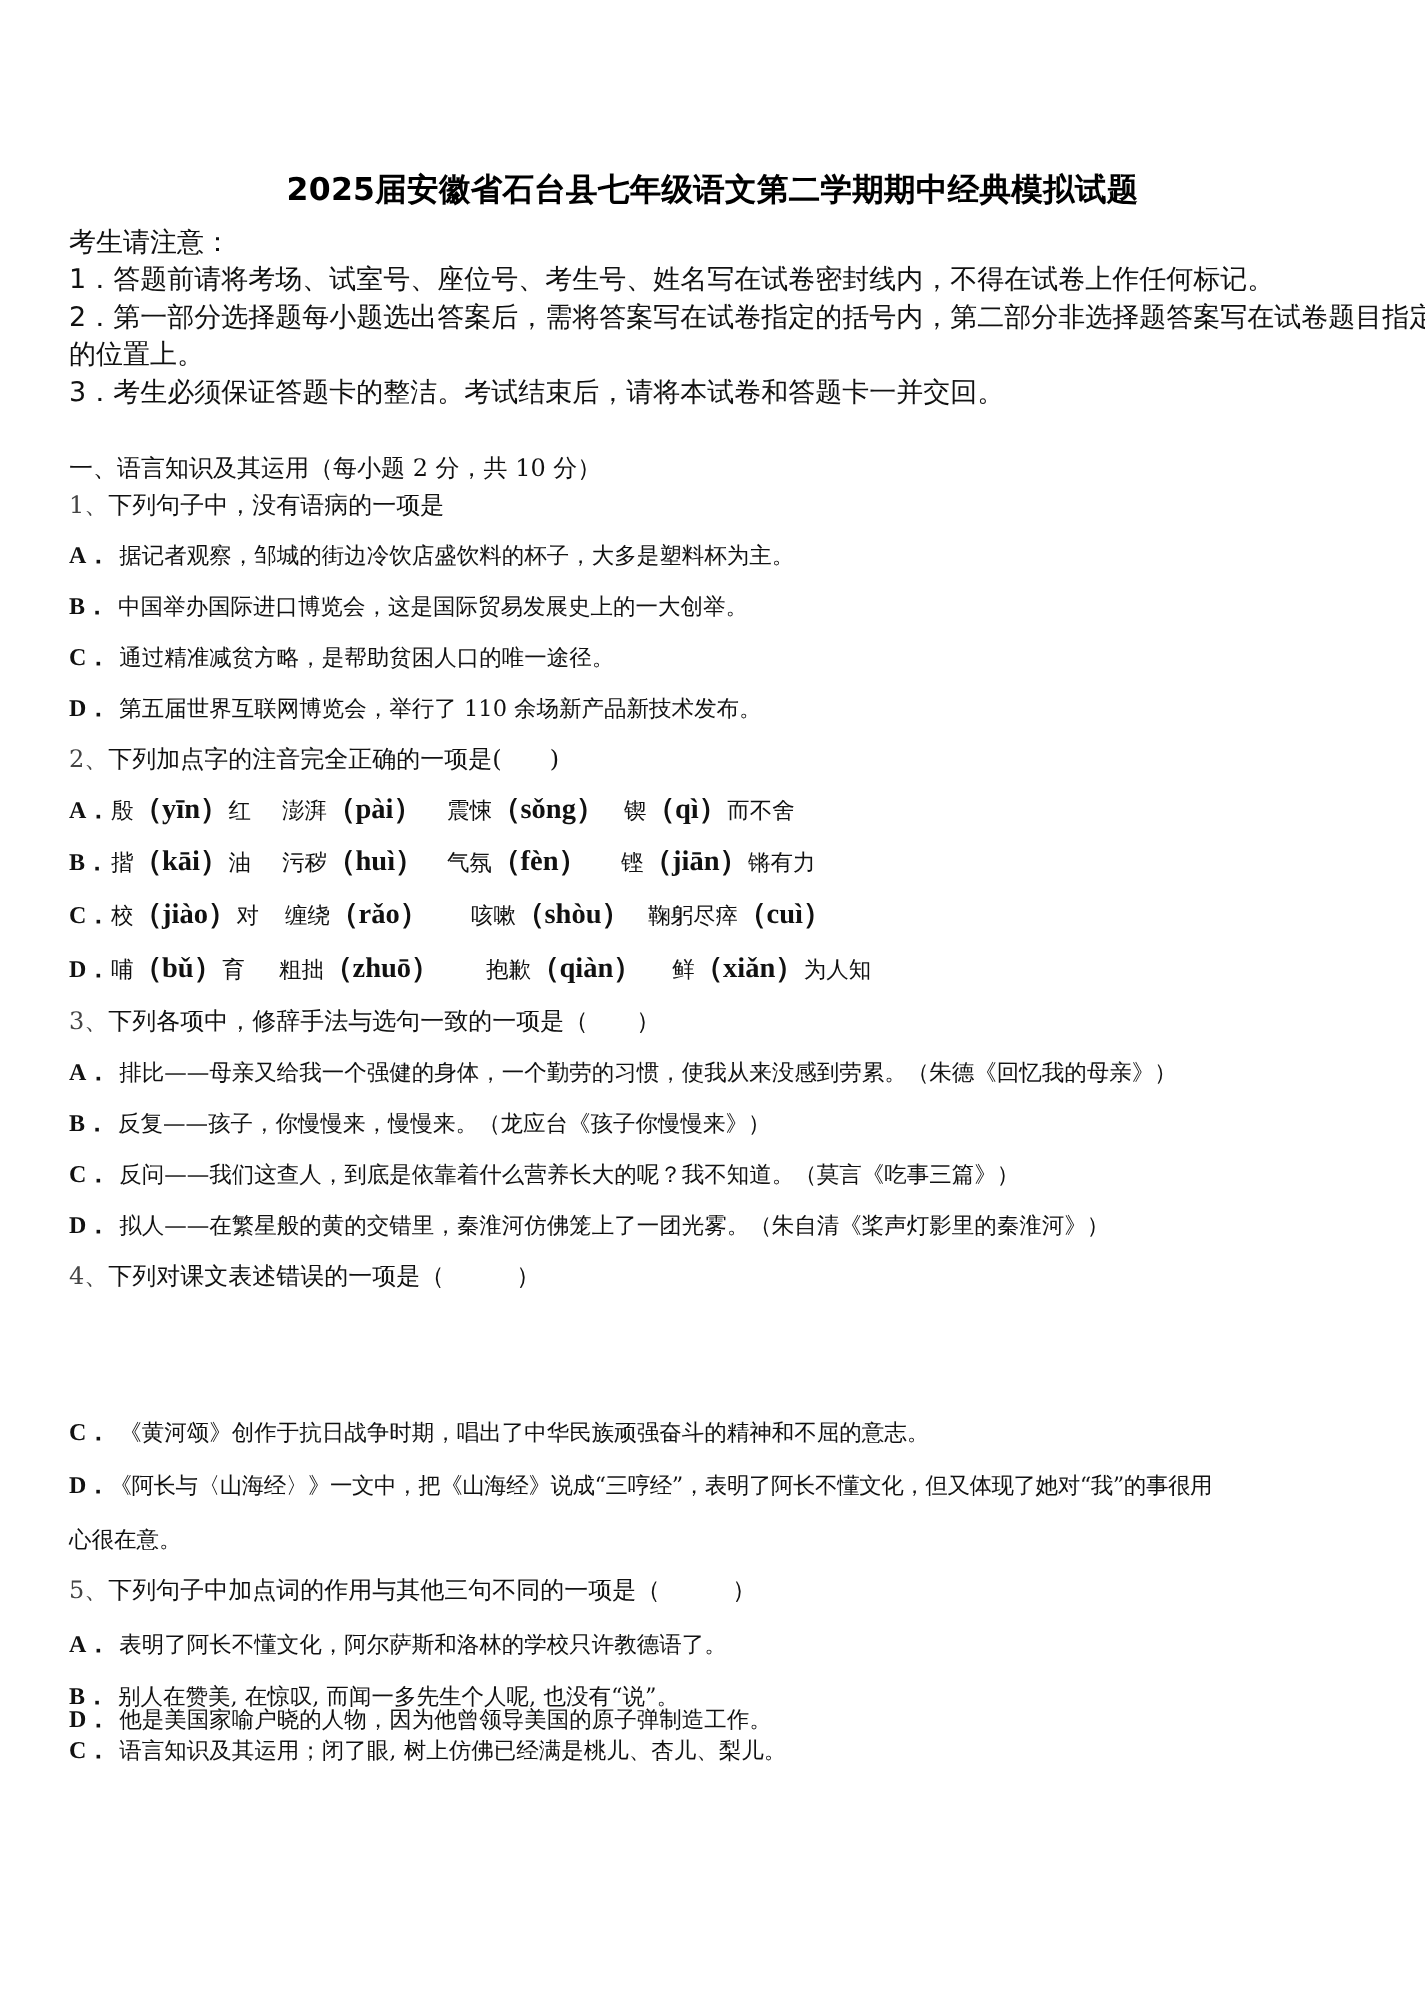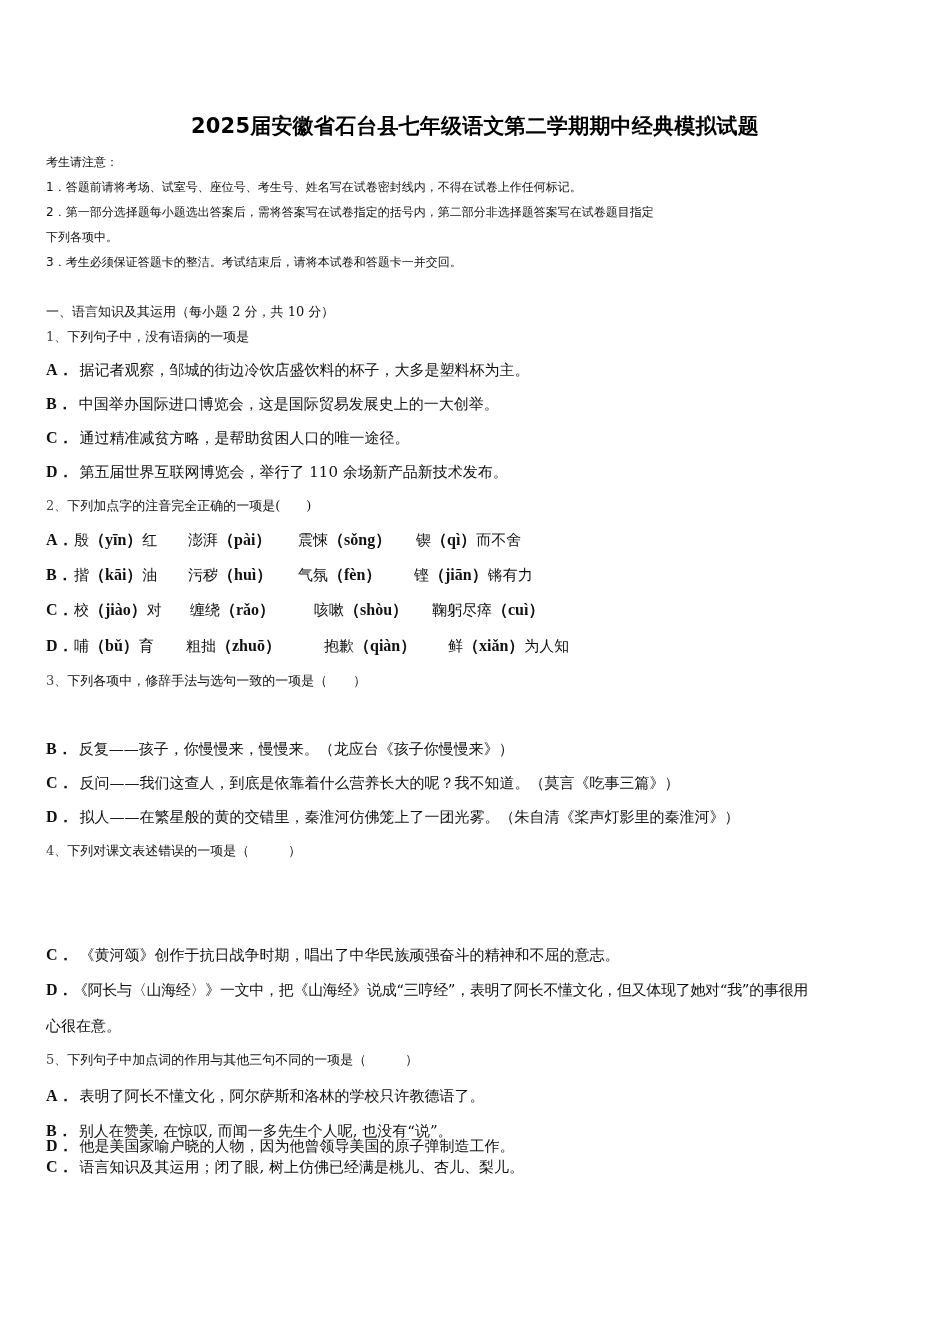--- a/index.html
+++ b/index.html
@@ -11,39 +11,39 @@
   .page { position: absolute; left: 0; top: 0; width: 930px; height: 1344px; }
   .title {
     position: absolute; left: 0; top: 112px; width: 950px; text-align: center;
     font-family: "DejaVu Sans", "Liberation Sans", sans-serif;
     font-size: 21px; font-weight: bold; letter-spacing: 0.2px; color: #000;
   }
   .line {
     position: absolute; left: 46px; font-size: 15px; line-height: 20px;
     white-space: nowrap; color: #111;
   }
-  .notice { font-family: "DejaVu Sans", "Liberation Sans", sans-serif; font-size: 12px; }
-  .q-stem { font-size: 13px; }
+  .notice { font-family: "DejaVu Sans", "Liberation Sans", sans-serif; font-size: 18px; }
+  .q-stem { font-size: 16px; }
   .q-num { color: #444; }
   .opt-letter { font-weight: bold; font-family: "Liberation Serif", serif; font-size: 16px; margin-right: 6px; }
   .opt { font-size: 15px; }
   .item { display: inline-block; }
-  .py { font-weight: bold; font-family: "Liberation Serif", serif; font-size: 16px; }
+  .py { font-weight: bold; font-family: "Liberation Serif", serif; font-size: 19px; }
 </style>
 </head>
 <body>
 
 <div class="page">
 
   <div class="title">2025届安徽省石台县七年级语文第二学期期中经典模拟试题</div>
 
   <div class="line notice" style="top:152px">考生请注意：</div>
   <div class="line notice" style="top:177px">1．答题前请将考场、试室号、座位号、考生号、姓名写在试卷密封线内，不得在试卷上作任何标记。</div>
   <div class="line notice" style="top:202px">2．第一部分选择题每小题选出答案后，需将答案写在试卷指定的括号内，第二部分非选择题答案写在试卷题目指定</div>
-  <div class="line notice" style="top:227px">下列各项中。</div>
+  <div class="line notice" style="top:227px">的位置上。</div>
   <div class="line notice" style="top:252px">3．考生必须保证答题卡的整洁。考试结束后，请将本试卷和答题卡一并交回。</div>
 
   <div class="line q-stem" style="top:302px">一、语言知识及其运用（每小题 2 分，共 10 分）</div>
 
   <div class="line q-stem" style="top:327px">
     <span class="q-num">1、</span><span>下列句子中，没有语病的一项是</span>
   </div>
   <div class="line opt" style="top:360px">
     <span class="opt-letter">A．</span><span>据记者观察，邹城的街边冷饮店盛饮料的杯子，大多是塑料杯为主。</span>
   </div>
@@ -89,20 +89,23 @@
     <span class="opt-letter">D．</span>
     <span class="item" style="position:absolute;left:28px"><span>哺</span><span class="py">（bǔ）</span><span>育</span></span>
     <span class="item" style="position:absolute;left:140px"><span>粗拙</span><span class="py">（zhuō）</span></span>
     <span class="item" style="position:absolute;left:278px"><span>抱歉</span><span class="py">（qiàn）</span></span>
     <span class="item" style="position:absolute;left:402px"><span>鲜</span><span class="py">（xiǎn）</span><span>为人知</span></span>
   </div>
 
   <div class="line q-stem" style="top:671px">
     <span class="q-num">3、</span><span>下列各项中，修辞手法与选句一致的一项是（　　）</span>
   </div>
+  <div class="line opt" style="top:705px">
+    <span class="opt-letter">A．</span><span>排比——母亲又给我一个强健的身体，一个勤劳的习惯，使我从来没感到劳累。（朱德《回忆我的母亲》）</span>
+  </div>
   <div class="line opt" style="top:739px">
     <span class="opt-letter">B．</span><span>反复——孩子，你慢慢来，慢慢来。（龙应台《孩子你慢慢来》）</span>
   </div>
   <div class="line opt" style="top:773px">
     <span class="opt-letter">C．</span><span>反问——我们这查人，到底是依靠着什么营养长大的呢？我不知道。（莫言《吃事三篇》）</span>
   </div>
   <div class="line opt" style="top:807px">
     <span class="opt-letter">D．</span><span>拟人——在繁星般的黄的交错里，秦淮河仿佛笼上了一团光雾。（朱自清《桨声灯影里的秦淮河》）</span>
   </div>
 

